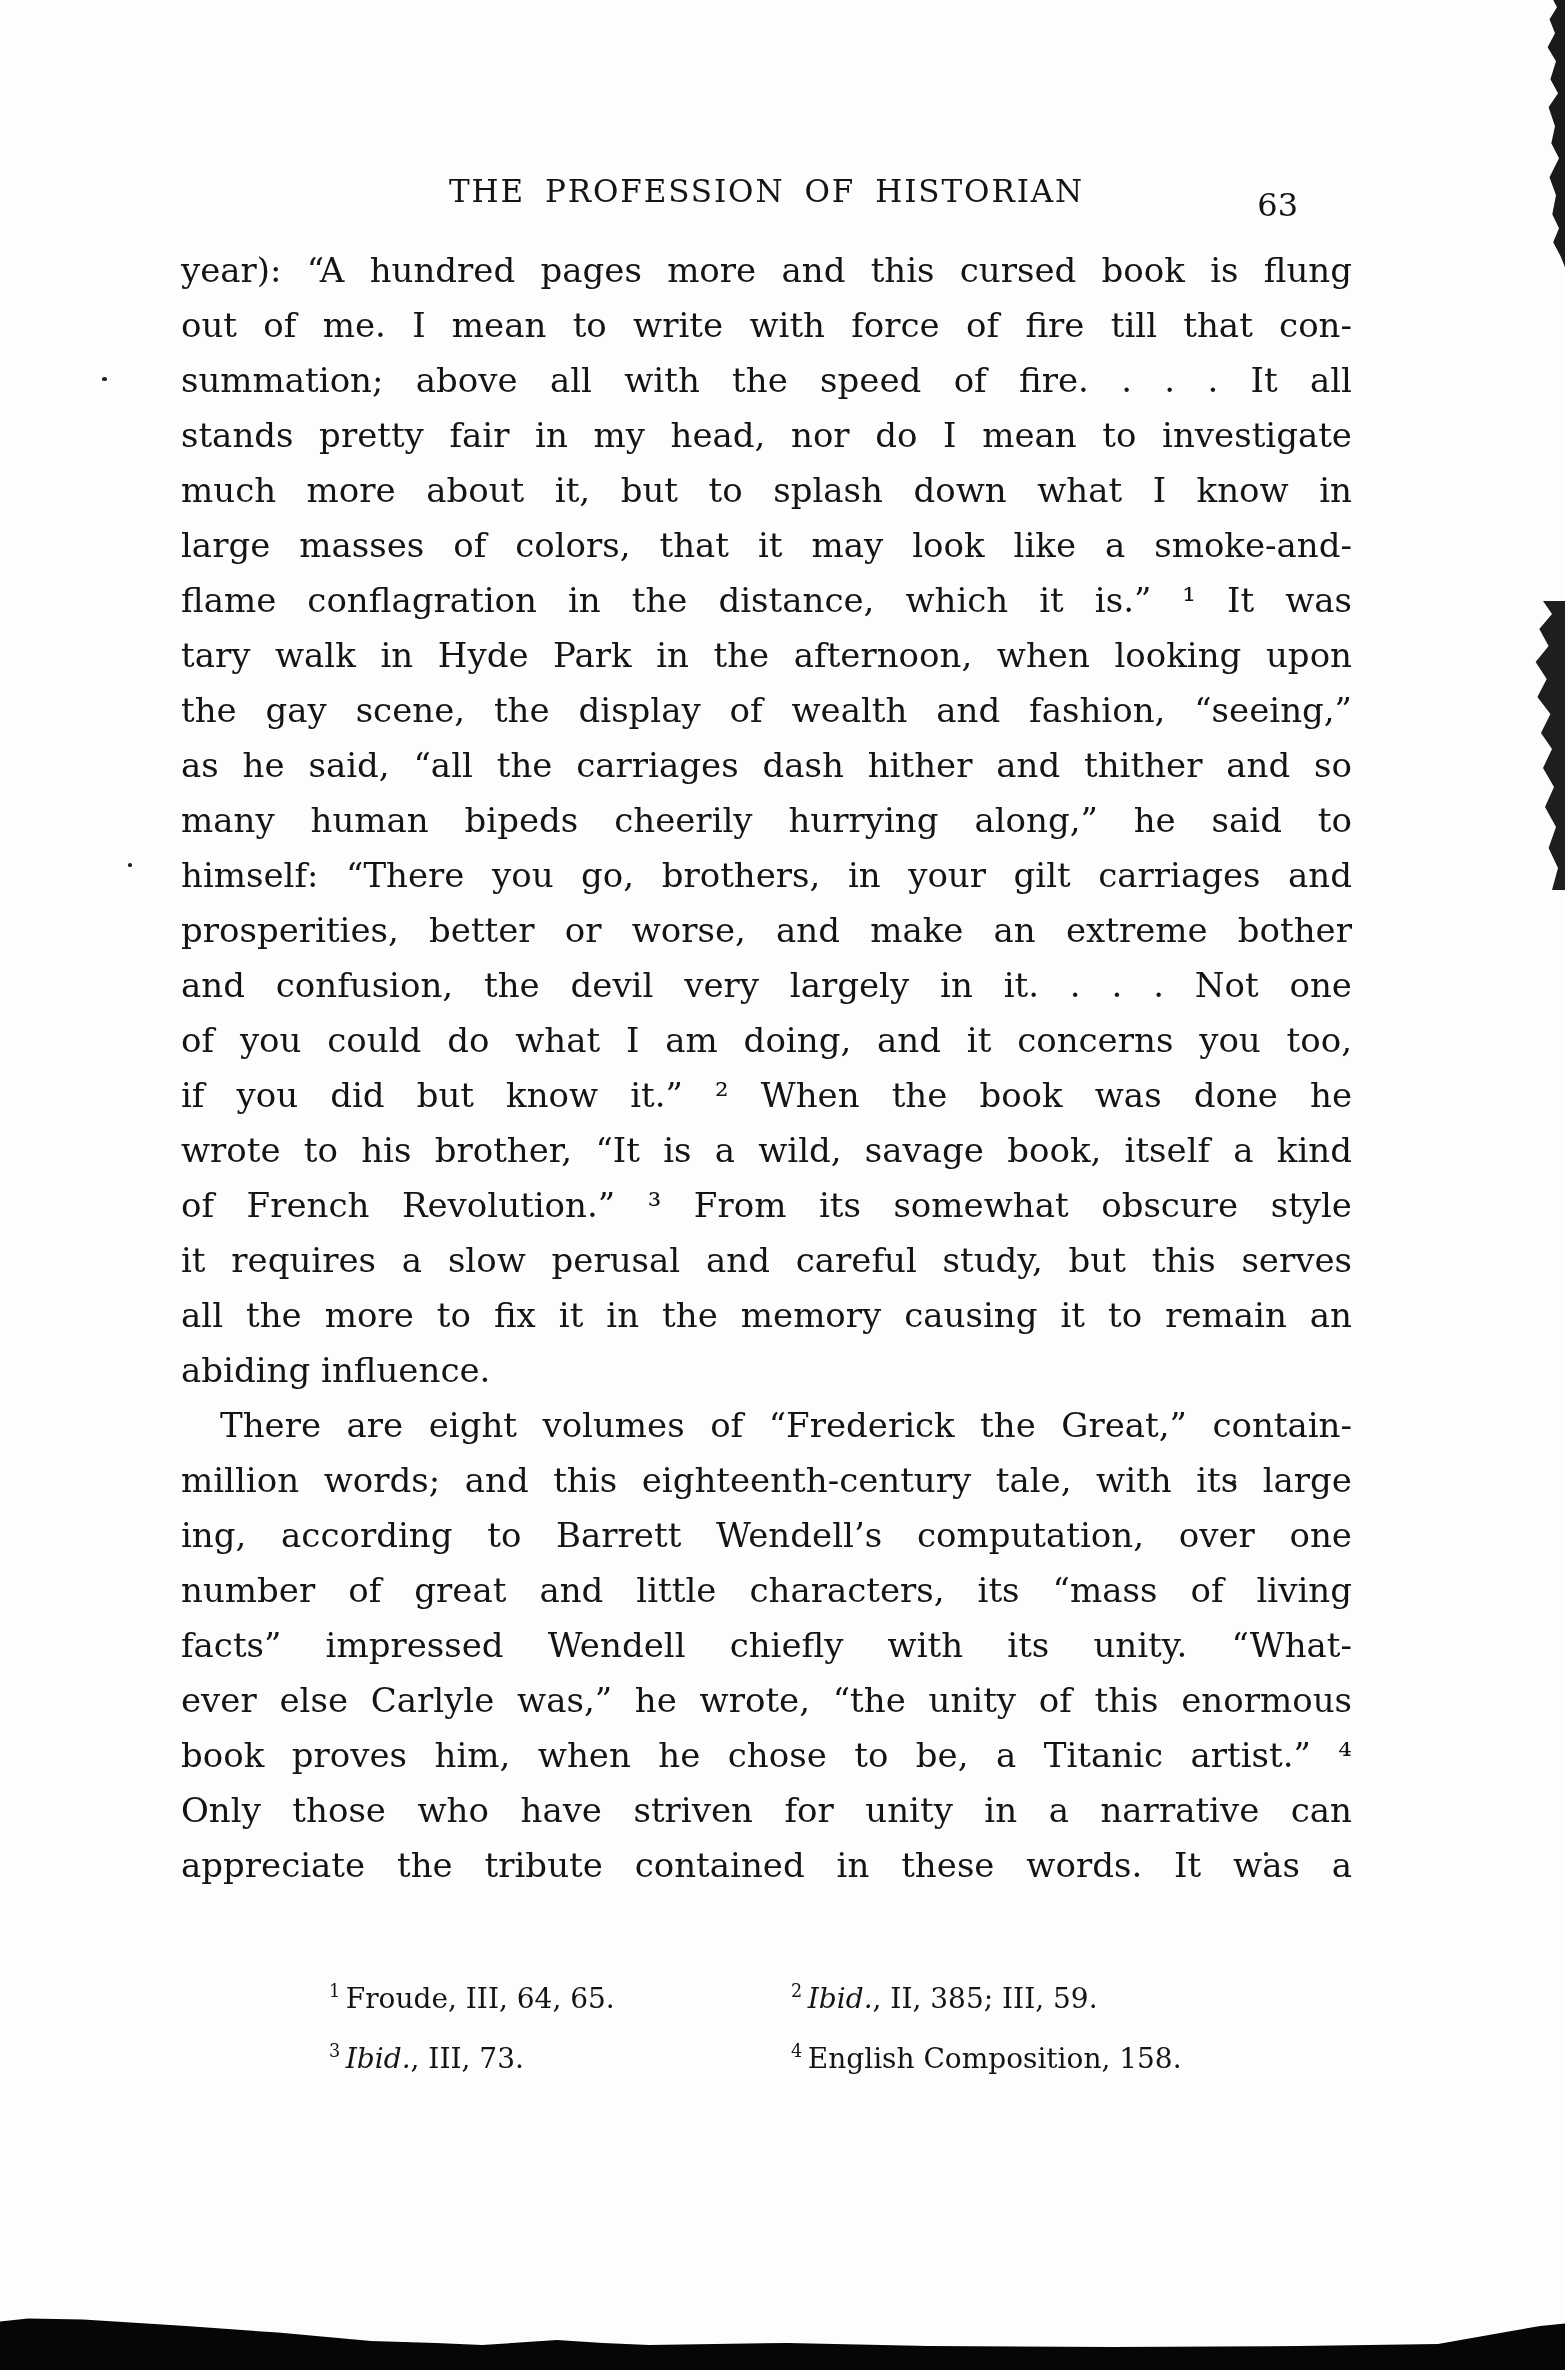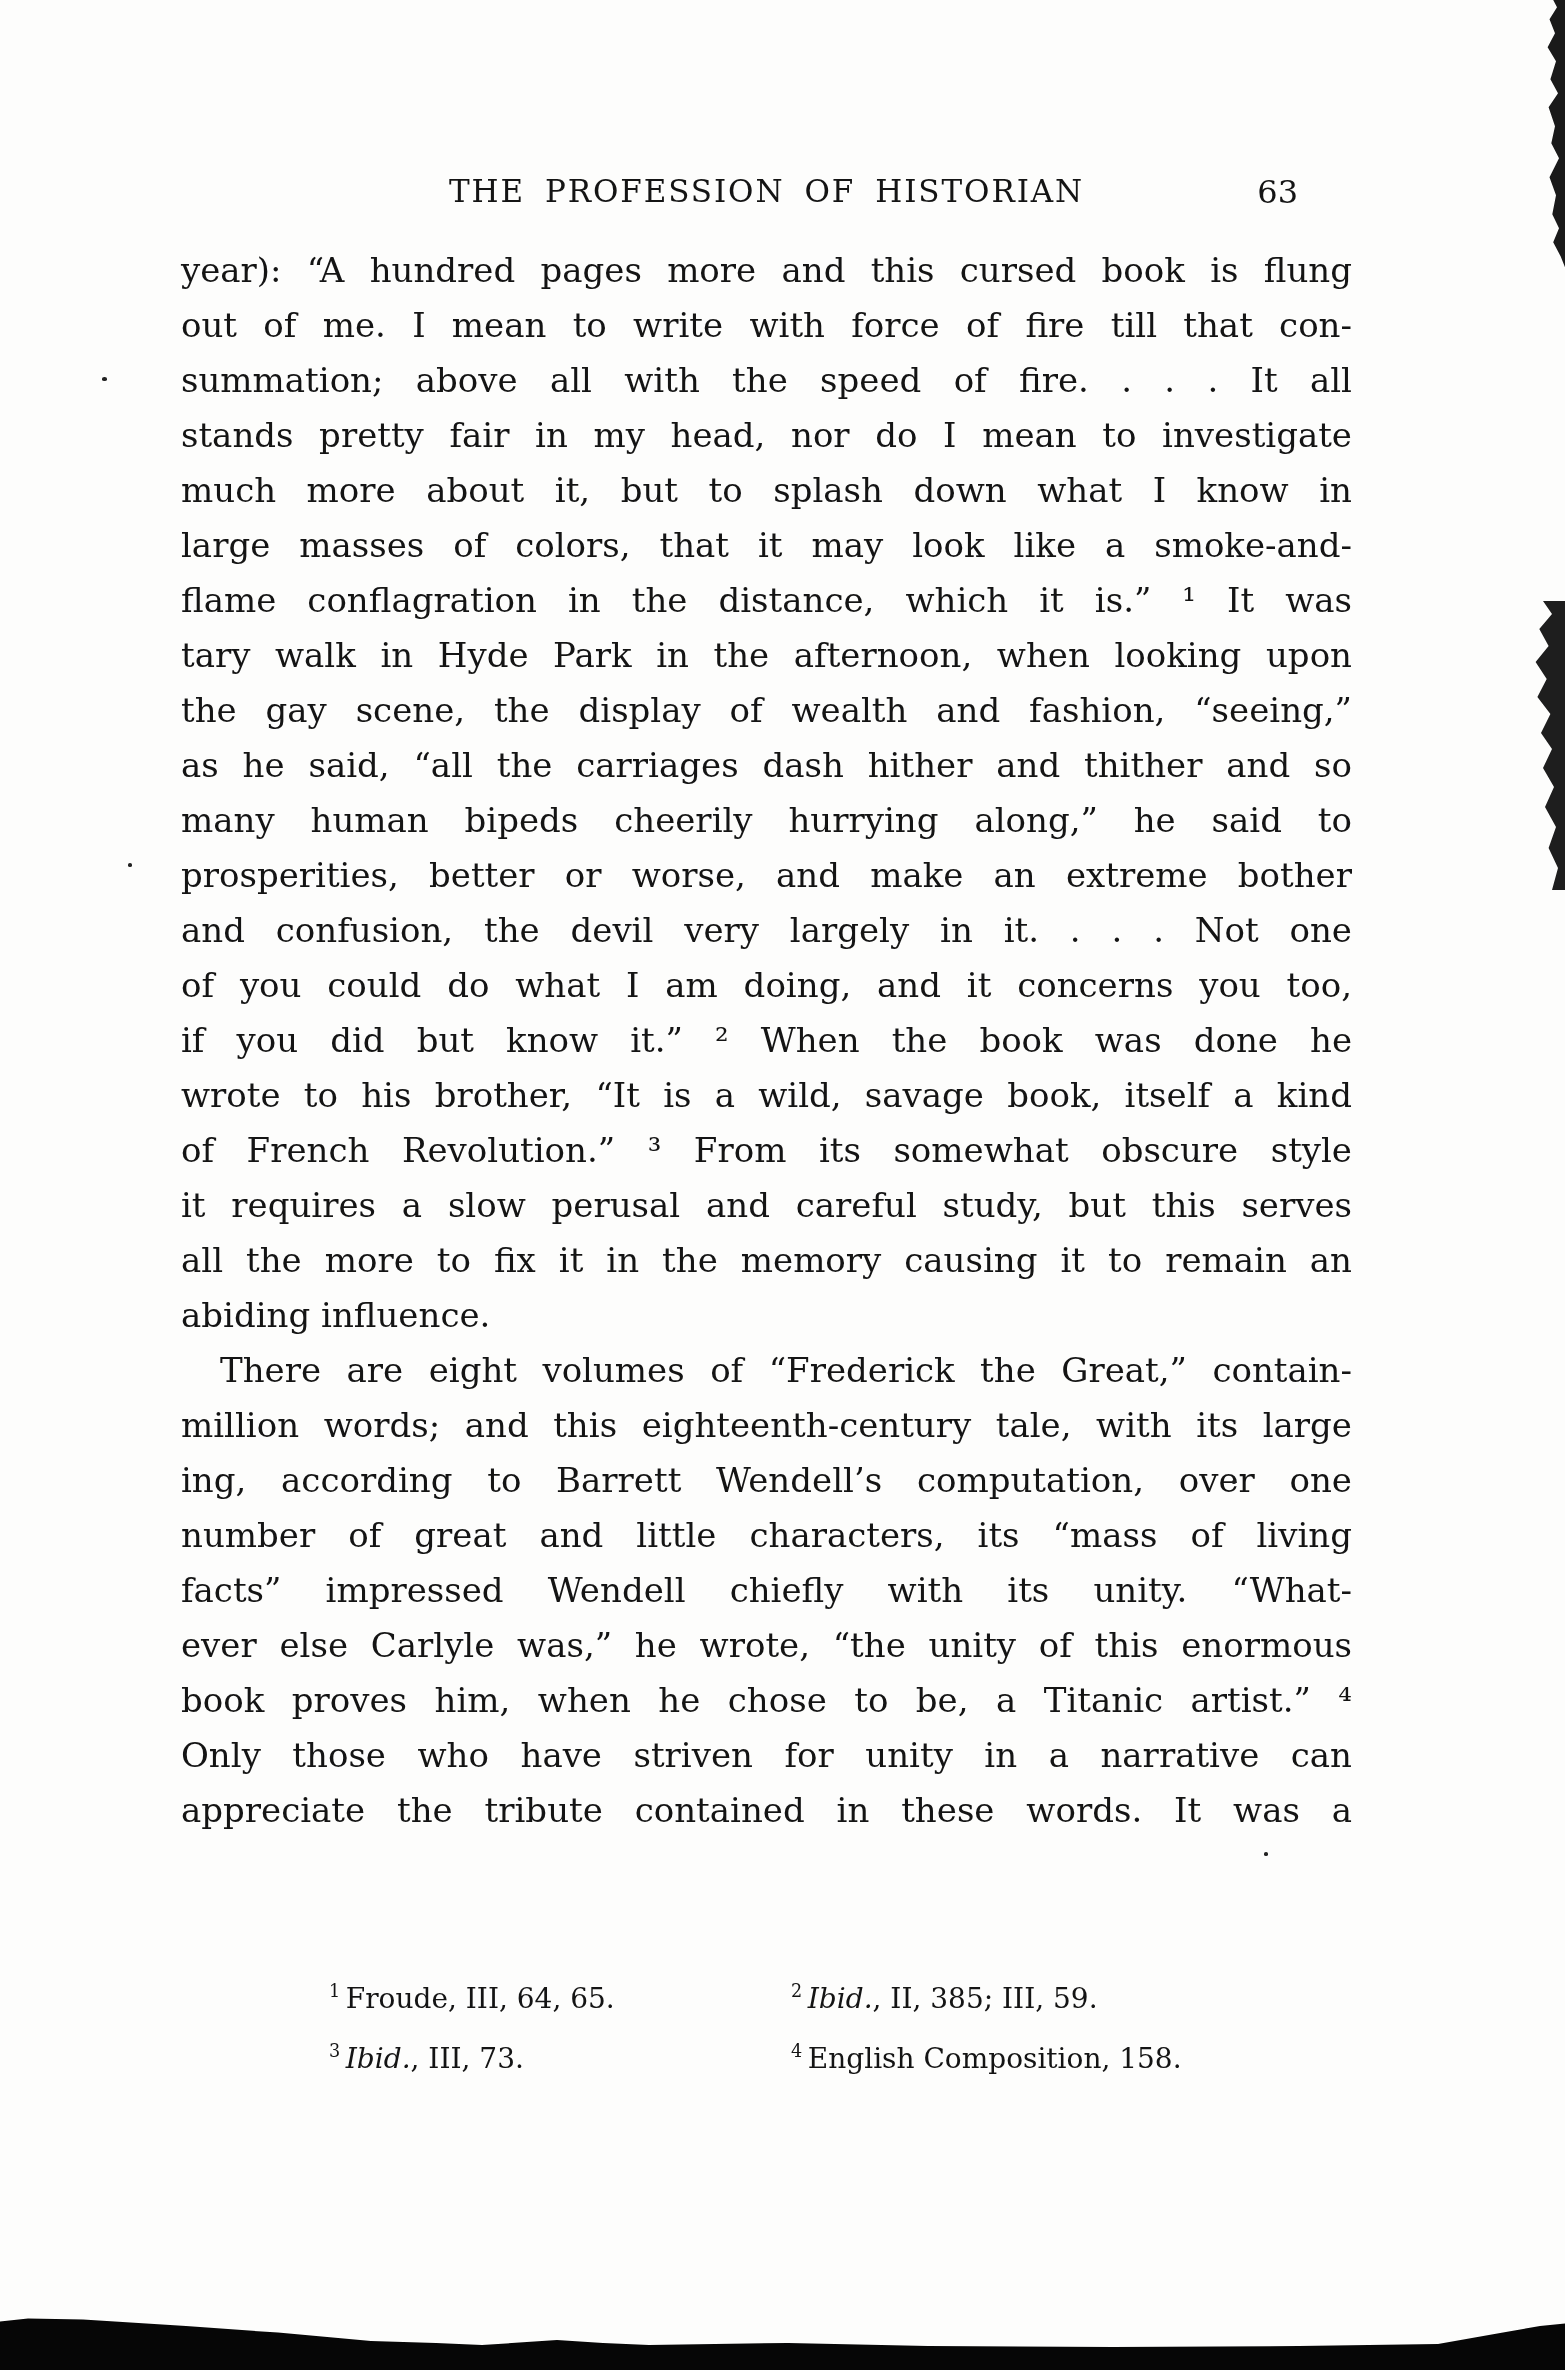--- a/index.html
+++ b/index.html
@@ -15,21 +15,21 @@
     position:absolute;
     left:181px; top:173px; width:1171px;
     font-size:31px;
     letter-spacing:1.9px;
     word-spacing:8.3px;
     text-align:center;
     white-space:nowrap;
   }
   .page-number {
     position:absolute;
-    right:54px; top:0;
+    right:54px; top:13px;
     letter-spacing:0;
     word-spacing:0;
     font-size:32px;
   }
   .body-text {
     position:absolute;
     left:181px; top:243px; width:1171px;
     font-size:34px;
     line-height:55px;
   }
@@ -100,20 +100,21 @@
     <div class="bline">out of me. I mean to write with force of fire till that con-</div>
     <div class="bline">summation; above all with the speed of fire. . . . It all</div>
     <div class="bline">stands pretty fair in my head, nor do I mean to investigate</div>
     <div class="bline">much more about it, but to splash down what I know in</div>
     <div class="bline">large masses of colors, that it may look like a smoke-and-</div>
     <div class="bline">flame conflagration in the distance, which it is.” ¹ It was</div>
     <div class="bline">tary walk in Hyde Park in the afternoon, when looking upon</div>
     <div class="bline">the gay scene, the display of wealth and fashion, “seeing,”</div>
     <div class="bline">as he said, “all the carriages dash hither and thither and so</div>
     <div class="bline">many human bipeds cheerily hurrying along,” he said to</div>
+    <div class="bline">himself: “There you go, brothers, in your gilt carriages and</div>
     <div class="bline">prosperities, better or worse, and make an extreme bother</div>
     <div class="bline">and confusion, the devil very largely in it. . . . Not one</div>
     <div class="bline">of you could do what I am doing, and it concerns you too,</div>
     <div class="bline">if you did but know it.” ² When the book was done he</div>
     <div class="bline">wrote to his brother, “It is a wild, savage book, itself a kind</div>
     <div class="bline">of French Revolution.” ³ From its somewhat obscure style</div>
     <div class="bline">it requires a slow perusal and careful study, but this serves</div>
     <div class="bline">all the more to fix it in the memory causing it to remain an</div>
     <div class="bline para-last">abiding influence.</div>
     <div class="bline indent">There are eight volumes of “Frederick the Great,” contain-</div>

